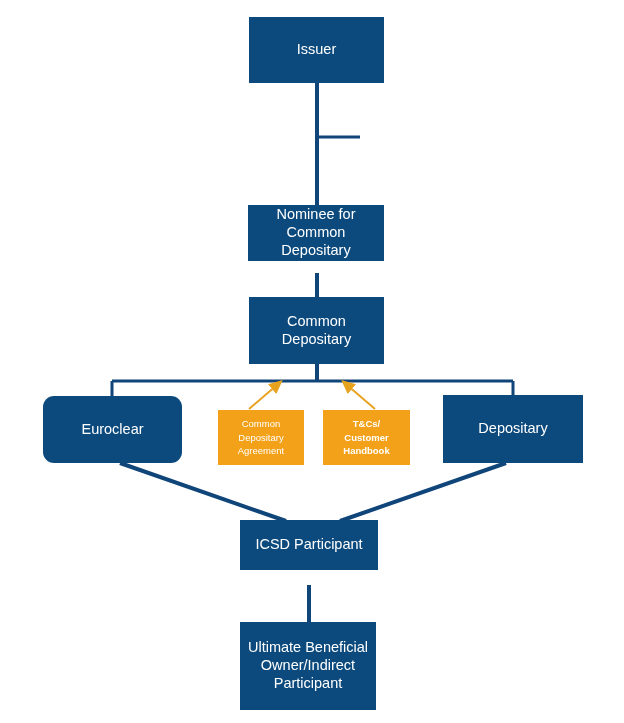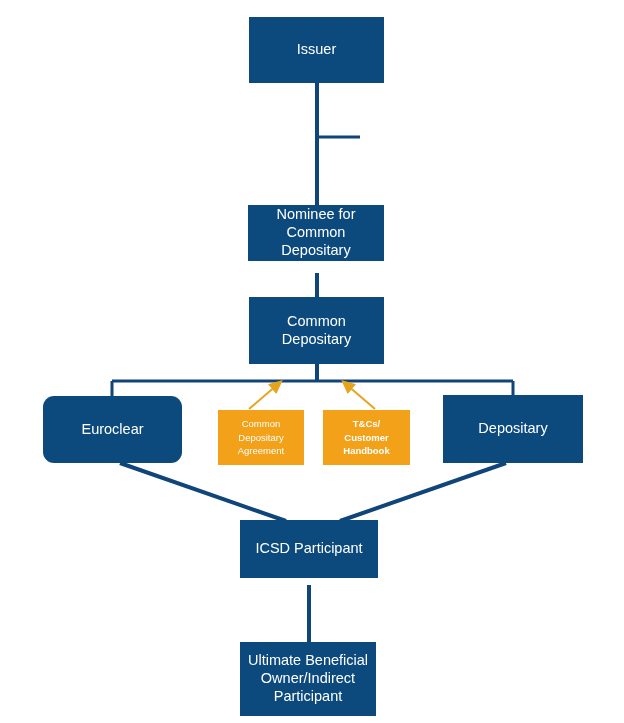--- a/index.html
+++ b/index.html
@@ -55,22 +55,22 @@
 
   
   #node-issuer              { left: 249px; top: 17px;  width: 135px; height: 66px; }
   #node-ipa-agreement       { left: 360px; top: 105px; width: 138px; height: 65px; }
   #node-nominee             { left: 248px; top: 205px; width: 136px; height: 56px; }
   #node-common-depositary   { left: 249px; top: 297px; width: 135px; height: 67px; }
   #node-euroclear           { left: 43px;  top: 396px; width: 139px; height: 67px; border-radius: 11px; }
   #node-clearstream         { left: 443px; top: 395px; width: 140px; height: 68px; }
   #node-cda                 { left: 218px; top: 410px; width: 86px;  height: 55px; }
   #node-tcs                 { left: 323px; top: 410px; width: 87px;  height: 55px; font-weight: bold; }
-  #node-icsd-participant    { left: 240px; top: 520px; width: 138px; height: 58px; }
-  #node-ubo                 { left: 240px; top: 642px; width: 136px; height: 74px; }
+  #node-icsd-participant    { left: 240px; top: 520px; width: 138px; height: 50px; }
+  #node-ubo                 { left: 240px; top: 622px; width: 136px; height: 88px; }
 </style>
 </head>
 <body>
 
 <div id="diagram-canvas">
 
   <svg id="connector-layer" viewBox="0 0 624 723" width="624" height="723" xmlns="http://www.w3.org/2000/svg">
     <defs>
       <marker id="orange-arrowhead" markerWidth="7" markerHeight="7" refX="3.2" refY="3.2" orient="auto" markerUnits="strokeWidth">
         <path d="M 0 0 L 7 3.2 L 0 6.4 z" fill="#e8a31e"></path>

